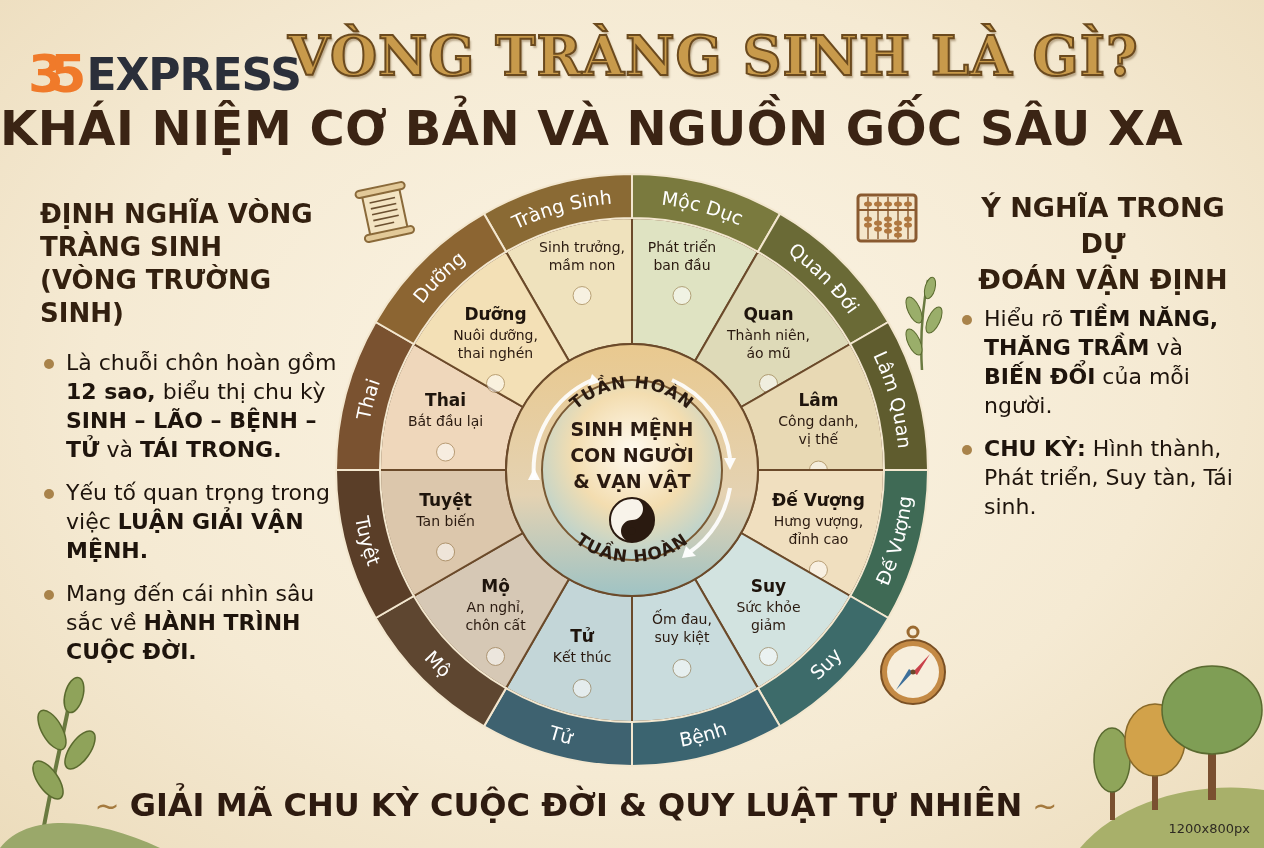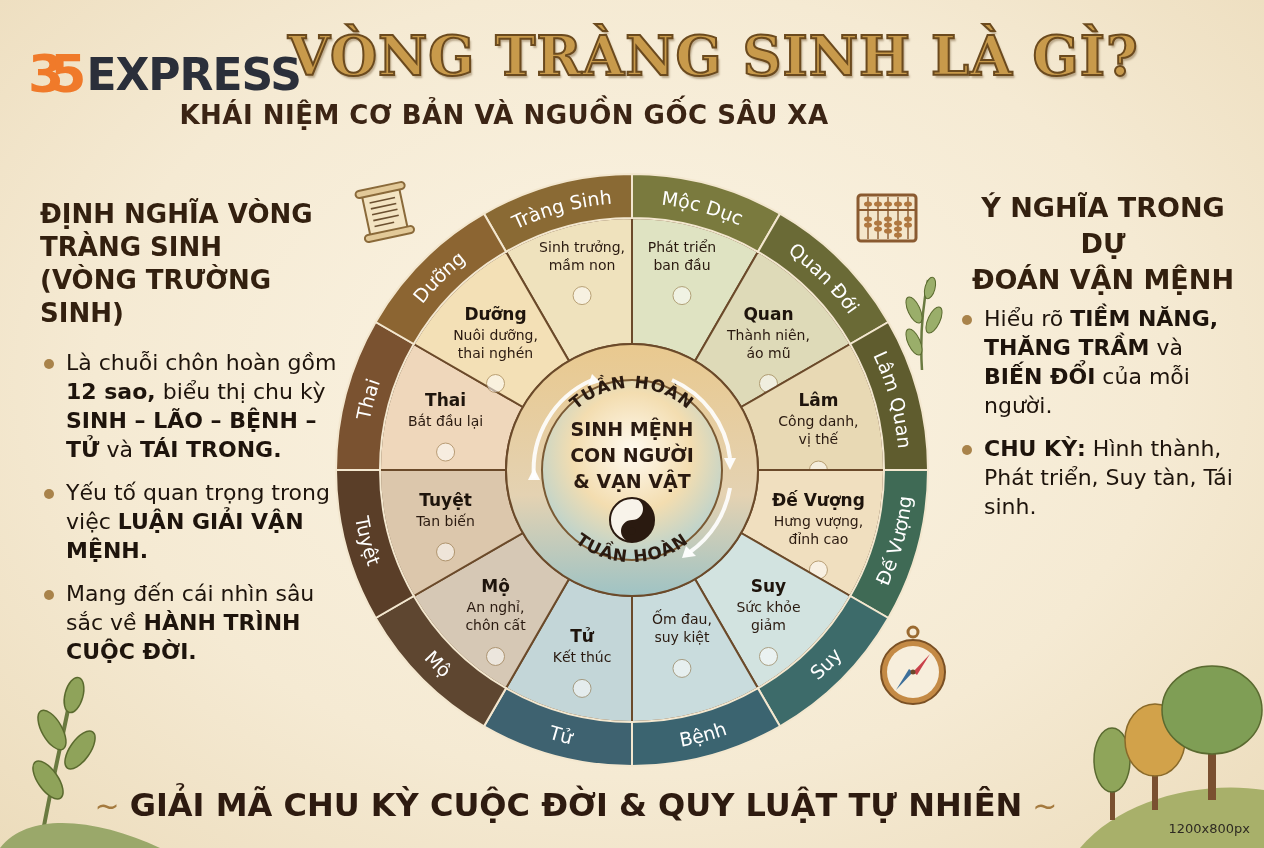--- a/index.html
+++ b/index.html
@@ -5,21 +5,21 @@
   html,body{margin:0;padding:0;}
   body{width:1264px;height:848px;overflow:hidden;position:relative;
     background: radial-gradient(ellipse at 50% 45%, #fbf4e4 0%, #f5ead3 60%, #ecdcbc 100%);
     font-family:"DejaVu Sans","Liberation Sans",sans-serif;color:#2a1a10;}
   .abs{position:absolute;}
   .logo{left:28px;top:48px;display:flex;align-items:flex-end;}
   .logo-mark{font-family:"DejaVu Sans",sans-serif;font-weight:bold;font-size:52px;color:#f07a2a;letter-spacing:-14px;line-height:1;margin-right:14px;}
   .logo-text{font-family:"DejaVu Sans",sans-serif;font-weight:bold;font-size:44px;color:#2b2f3a;letter-spacing:-1px;}
   .title-main{left:288px;top:24px;font-family:"DejaVu Serif",serif;font-weight:bold;font-size:54px;color:#c89a4b;
     -webkit-text-stroke:2px #6b4a1e;letter-spacing:1px;white-space:nowrap;text-shadow:2px 3px 2px rgba(80,50,10,.35);}
-  .title-sub{left:0;width:1008px;top:100px;text-align:center;font-weight:bold;font-size:26px;color:#3b2414;white-space:nowrap;letter-spacing:.5px;}
+  .title-sub{left:0;width:1008px;top:100px;text-align:center;font-weight:bold;font-size:48px;color:#3b2414;white-space:nowrap;letter-spacing:.5px;}
   .col-head{font-weight:bold;font-size:26px;line-height:33px;color:#33200f;}
   .bullets{list-style:none;margin:0;padding:0;}
   .bullets li{position:relative;padding-left:26px;font-size:22px;line-height:29px;margin-bottom:14px;color:#1e140c;}
   .bullets li::before{content:"";position:absolute;left:4px;top:11px;width:10px;height:10px;border-radius:50%;background:#a9834a;}
   .bullets b{font-weight:bold;}
   .footer{left:0;width:1152px;top:786px;text-align:center;font-weight:bold;font-size:32px;color:#2e1b10;white-space:nowrap;}
   .footer .sq{color:#a57a3e;font-weight:normal;font-size:30px;margin:0 10px;}
   .size-tag{right:14px;bottom:12px;font-size:13px;color:#2e2a22;}
   svg text{font-family:"DejaVu Sans","Liberation Sans",sans-serif;}
 </style>
@@ -42,21 +42,21 @@
   <ul class="bullets" id="left-bullets" style="margin-top:18px;width:300px;">
       <li><span>Là chuỗi chôn hoàn gồm </span><b>12 sao,</b><span> biểu thị chu kỳ </span><b>SINH – LÃO – BỆNH – TỬ</b><span> và </span><b>TÁI TRONG.</b></li>
       <li><span>Yếu tố quan trọng trong việc </span><b>LUẬN GIẢI VẬN MỆNH.</b></li>
       <li><span>Mang đến cái nhìn sâu sắc về </span><b>HÀNH TRÌNH CUỘC ĐỜI.</b></li>
     </ul>
 </div>
 
 <div class="abs" style="left:958px;top:190px;width:290px;">
   <div class="col-head" style="text-align:center;font-size:27px;line-height:36px;width:290px;">
     <div>Ý NGHĨA TRONG DỰ</div>
-    <div>ĐOÁN VẬN MỆNH</div>
+    <div>ĐOÁN VẬN ĐỊNH</div>
   </div>
   <ul class="bullets" id="right-bullets" style="margin-top:6px;width:290px;">
       <li><span>Hiểu rõ </span><b>TIỀM NĂNG, THĂNG TRẦM</b><span> và </span><b>BIẾN ĐỔI</b><span> của mỗi người.</span></li>
       <li><b>CHU KỲ:</b><span> Hình thành, Phát triển, Suy tàn, Tái sinh.</span></li>
     </ul>
 </div>
 
 <svg class="abs" style="left:352px;top:180px" width="66" height="66" viewBox="0 0 66 66">
   <g transform="rotate(-12 33 33)">
     <rect x="14" y="10" width="38" height="44" fill="#f3e4c2" stroke="#8a6a3a" stroke-width="2"></rect>

